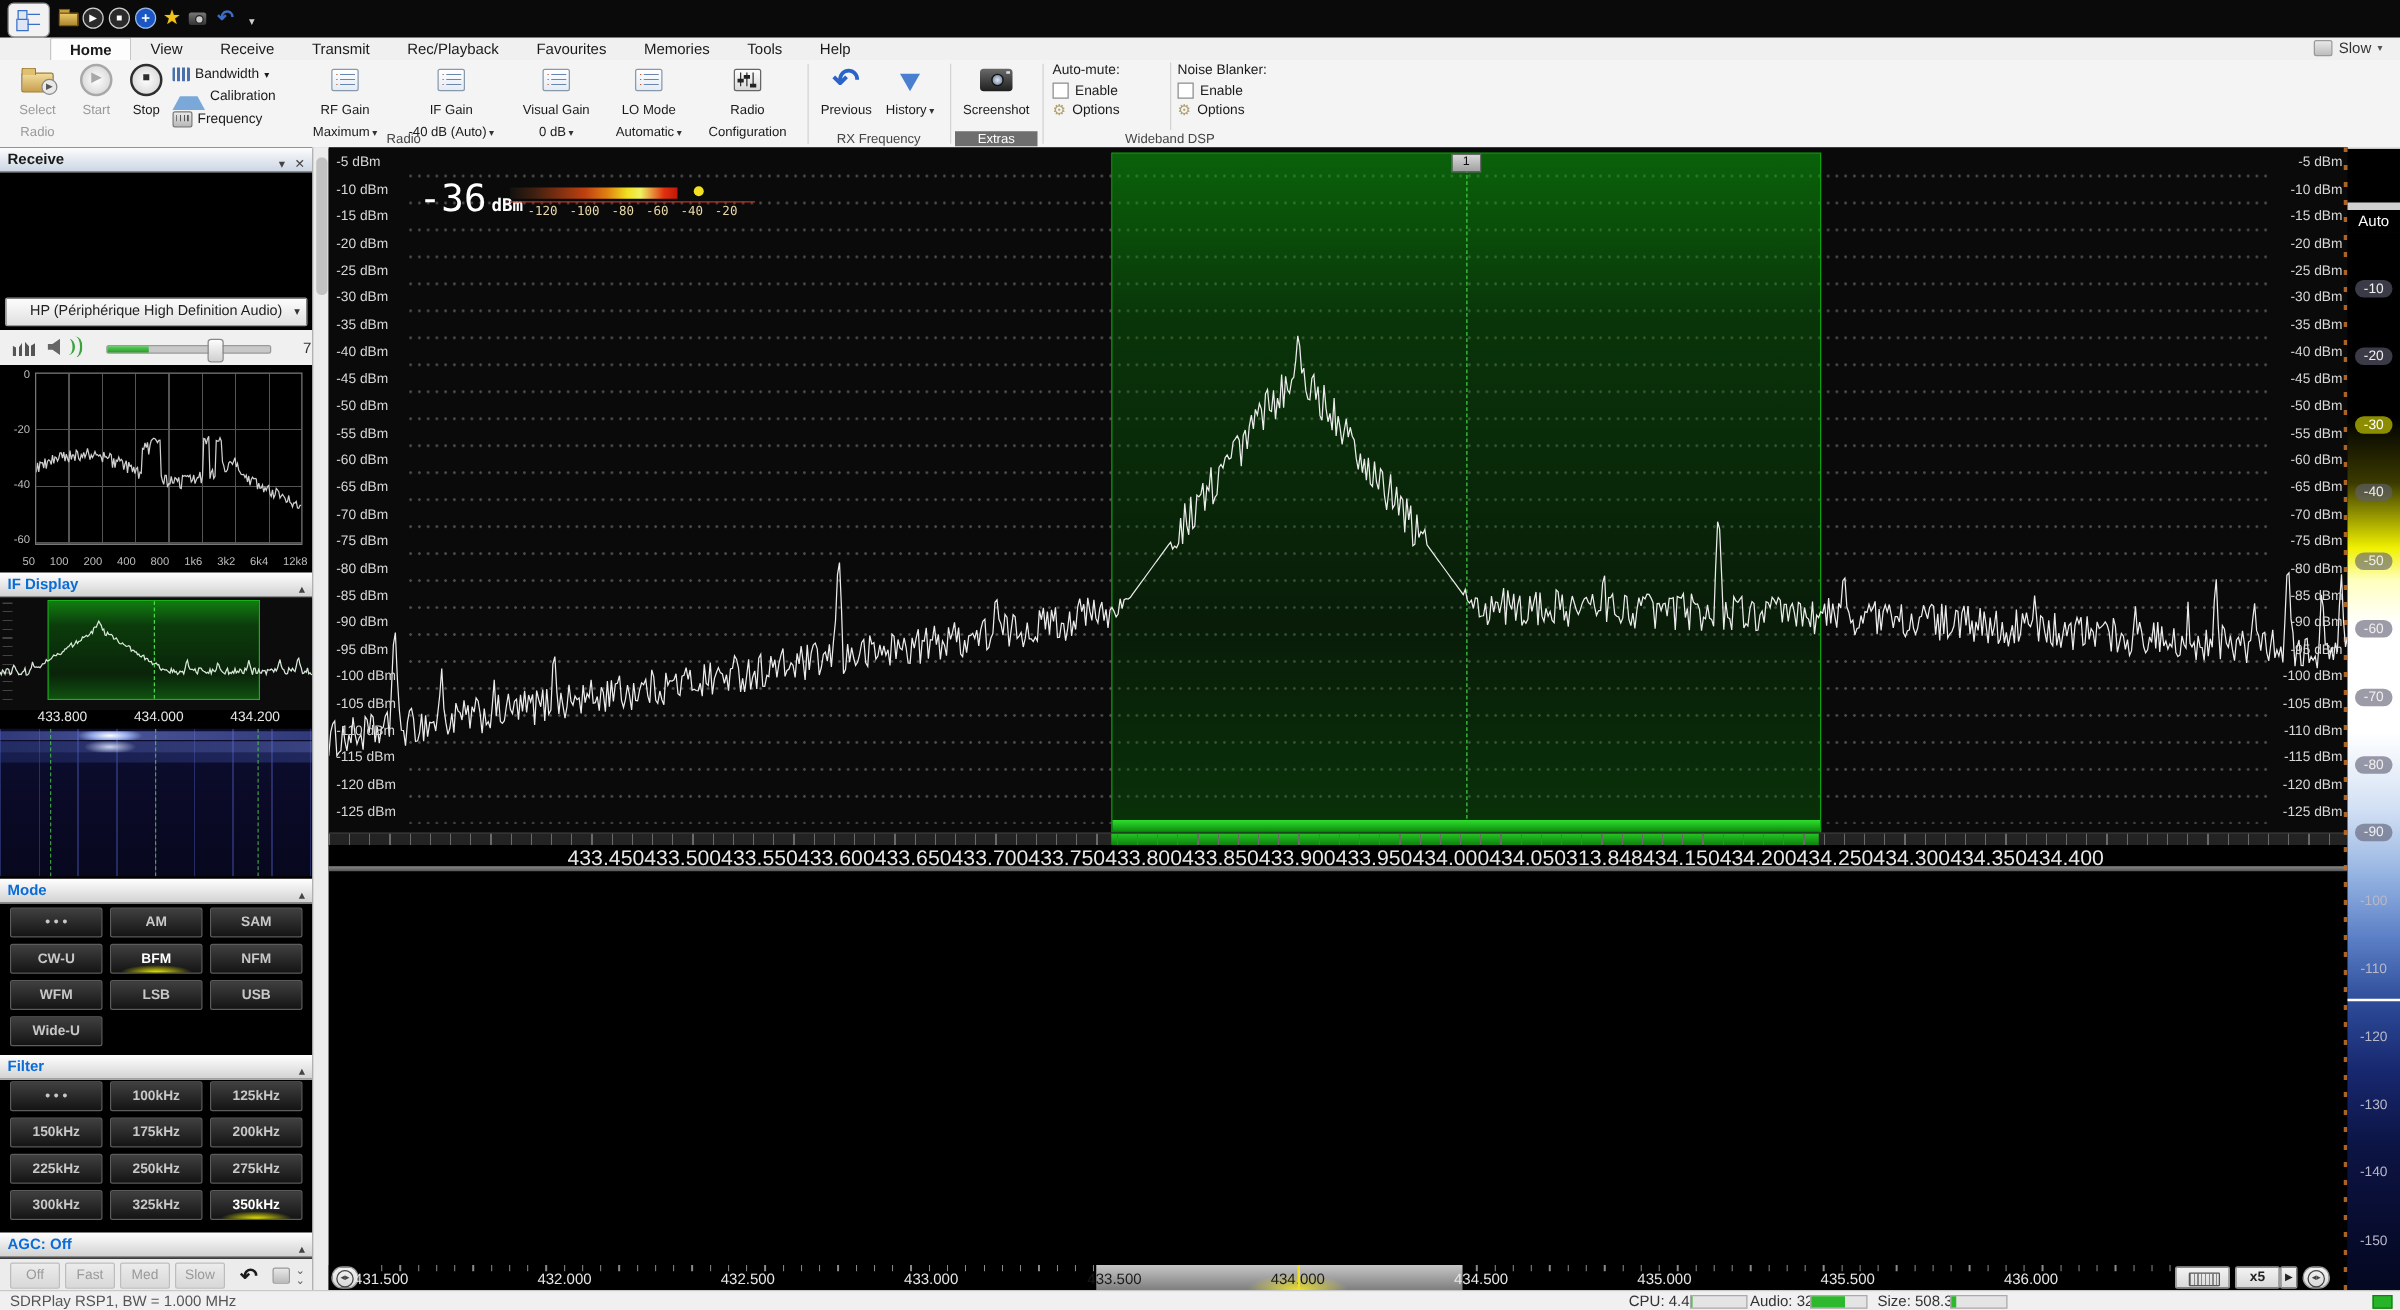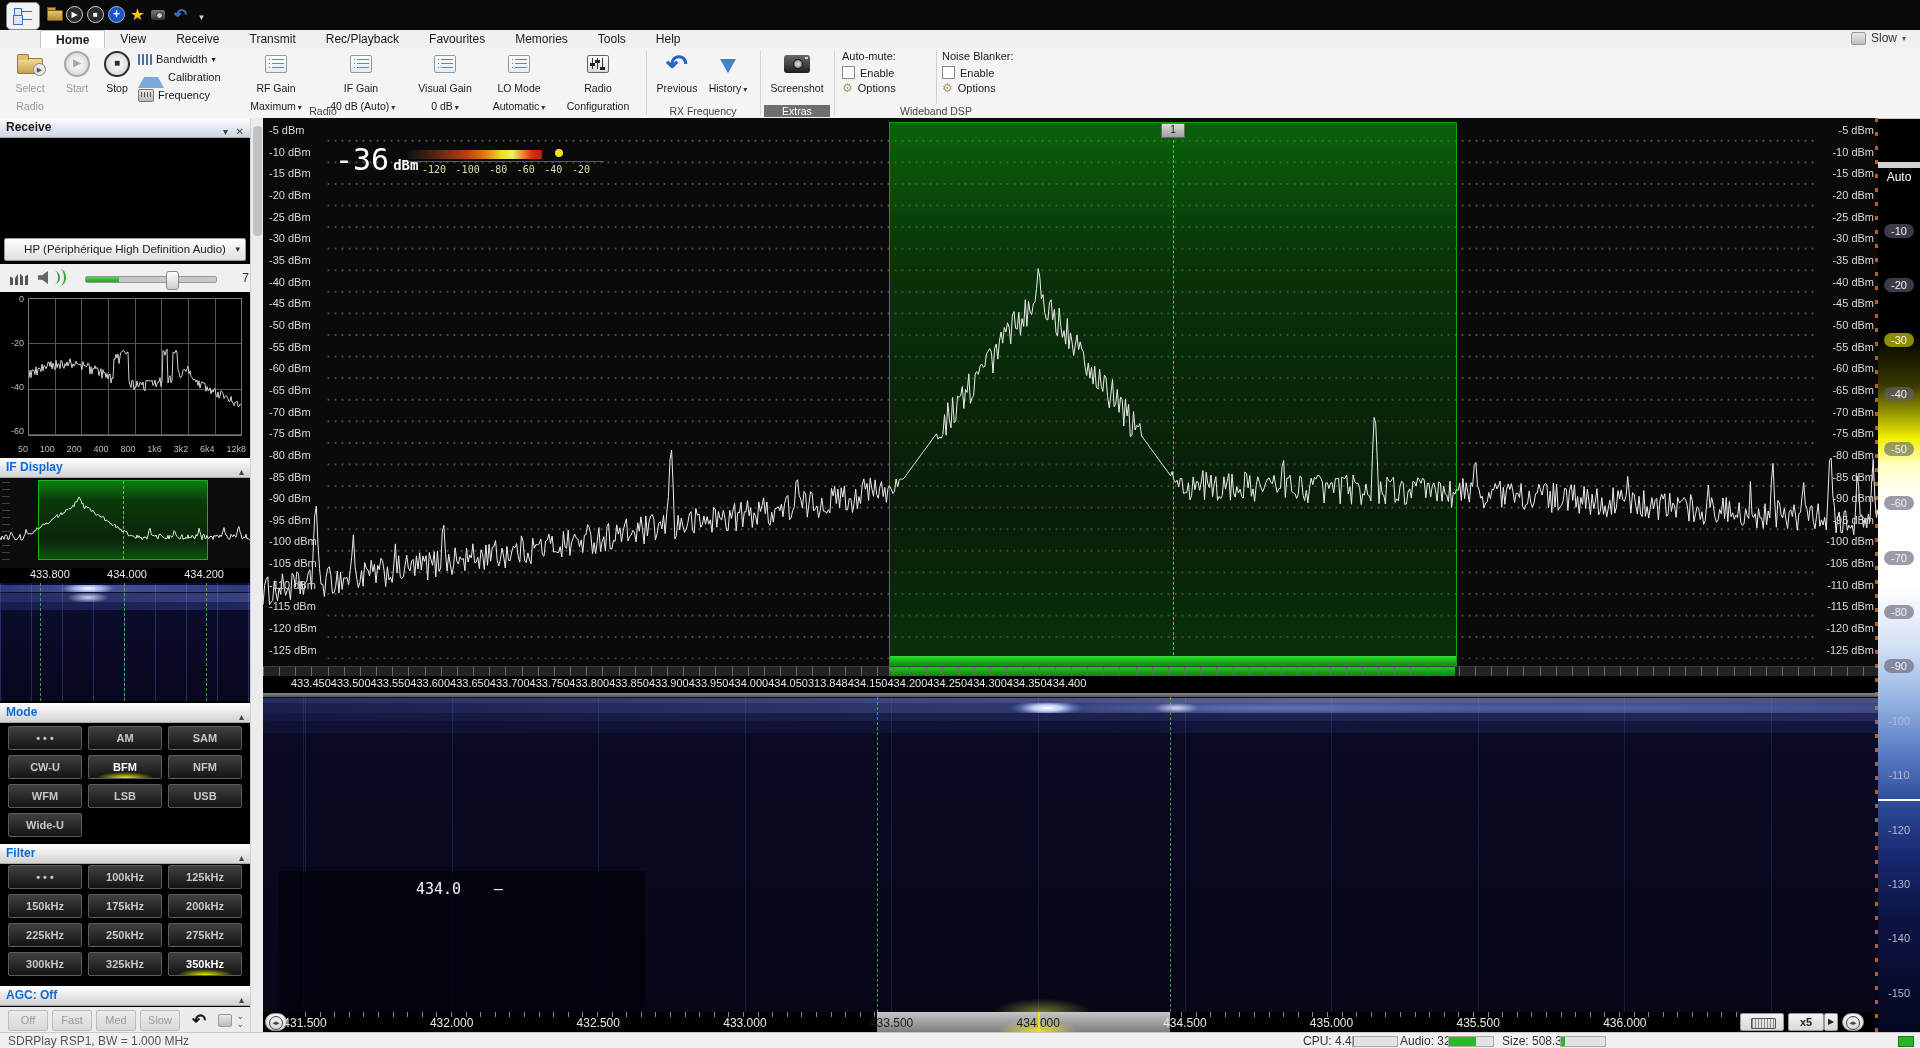--- a/index.html
+++ b/index.html
@@ -145,21 +145,21 @@
   #specread .v{font-size:30px;font-weight:normal;}
   #specread .u{font-size:14px;font-weight:bold;margin-left:4px;}
   #legend{position:absolute;left:145px;top:32px;width:196px;z-index:6;}
   #legendbar{position:absolute;left:0;top:0;width:134px;height:9px;background:linear-gradient(90deg,#111 0%,#402010 15%,#803010 30%,#c04010 45%,#e08010 58%,#f0e020 70%,#f0f060 78%,#e03010 92%,#c01808 100%);}
   #legendline{position:absolute;left:0;top:11px;width:196px;height:1px;background:#c03020;}
   #legendticks{position:absolute;left:14px;top:14px;width:168px;display:flex;justify-content:space-between;font-size:10px;color:#e8d8a8;}
   #legenddot{position:absolute;left:147px;top:-1px;width:8px;height:8px;border-radius:50%;background:#f0e020;}
   #ruler{position:absolute;left:0;top:548px;width:1615px;height:10px;background:#232323;border-top:1px solid #3a3a3a;}
   #ruler .ticks{position:absolute;inset:0;background:repeating-linear-gradient(90deg,#6a6a6a 0 1px,transparent 1px 16.16px);}
   #ruler .green{position:absolute;left:626px;width:566px;top:0;bottom:0;background:linear-gradient(#23c423,#0d7a0d);}
-  #speclabels{position:absolute;left:0;top:558px;width:1615px;height:17px;background:#000;display:flex;justify-content:flex-start;padding:1px 12px 0 28px;box-sizing:border-box;font-size:11px;color:#e8e8e8;}
+  #speclabels{position:absolute;left:0;top:558px;width:1615px;height:17px;background:#000;display:flex;justify-content:center;padding:1px 12px 0 8px;box-sizing:border-box;font-size:17px;color:#e8e8e8;}
   #splitter{position:absolute;left:0;top:575px;width:1615px;height:4px;background:linear-gradient(#888,#555);}
   
   #wf{position:absolute;left:0;top:579px;width:1615px;height:315px;background:linear-gradient(180deg,#0b0b26 0%,#090920 40%,#070718 100%);overflow:hidden;}
   #wf .vgrid{position:absolute;inset:0;background:repeating-linear-gradient(90deg,rgba(80,100,200,.22) 0 1px,transparent 1px 146.6px);background-position:42px 0;}
   .wfb1{position:absolute;left:0;top:1px;width:100%;height:5px;background:linear-gradient(90deg,rgba(100,120,220,.3),rgba(130,150,240,.45) 45%,rgba(170,190,255,.5) 65%,rgba(140,160,240,.45));}
   .wfb2{position:absolute;left:0;top:6px;width:100%;height:10px;background:radial-gradient(36px 8px at 784px 50%,#ffffff,rgba(205,220,255,.9) 40%,rgba(130,150,235,.4) 75%,transparent),radial-gradient(30px 7px at 913px 50%,rgba(235,240,255,.85),transparent 75%),radial-gradient(260px 8px at 1000px 50%,rgba(140,160,245,.5),transparent),radial-gradient(420px 9px at 1330px 50%,rgba(120,140,230,.42),transparent),linear-gradient(90deg,rgba(60,80,170,.28),rgba(95,115,205,.42) 40%,rgba(110,130,220,.46));}
   .wfb3{position:absolute;left:0;top:16px;width:100%;height:8px;background:linear-gradient(90deg,rgba(50,70,150,.24),rgba(85,105,195,.32));}
   .wfb4{position:absolute;left:0;top:24px;width:100%;height:12px;background:linear-gradient(90deg,rgba(40,60,130,.15),rgba(55,75,160,.2));}
   .wf-dash{position:absolute;top:0;bottom:0;border-left:1px dashed rgba(90,210,90,.7);z-index:3;}
   #wfglow{position:absolute;left:714px;bottom:0;width:130px;height:26px;background:radial-gradient(65px 18px at 50% 100%,rgba(210,225,70,.5),transparent 75%);}
@@ -610,35 +610,20 @@
         <span>434.050</span>
         <span>313.848</span>
         <span>434.150</span>
         <span>434.200</span>
         <span>434.250</span>
         <span>434.300</span>
         <span>434.350</span>
         <span>434.400</span>
       </div>
     <div id="splitter"></div>
-    <div id="wf">
-      <div class="vgrid"></div>
-      <div class="wfb1"></div>
-      <div class="wfb2"></div>
-      <div class="wfb3"></div>
-      <div class="wfb4"></div>
-      <div class="wf-dash" style="left:614px;"></div>
-      <div class="wf-dash" style="left:907px;"></div>
-      <div id="wfglow"></div>
-      <div id="wfoverlay">
-        <span class="t mono">434.0</span>
-        <span class="d mono">—</span>
-      </div>
-
-    </div>
     <div id="nav">
       <div class="ticks"></div>
       <div id="navhl">
           <div class="glow"></div>
         </div>
       <div id="navyellow"></div>
       <div id="nav-labels">
           <span class="navlab" style="left: 8px;">431.500</span>
           <span class="navlab" style="left: 154.65px;">432.000</span>
           <span class="navlab" style="left: 301.3px;">432.500</span>

